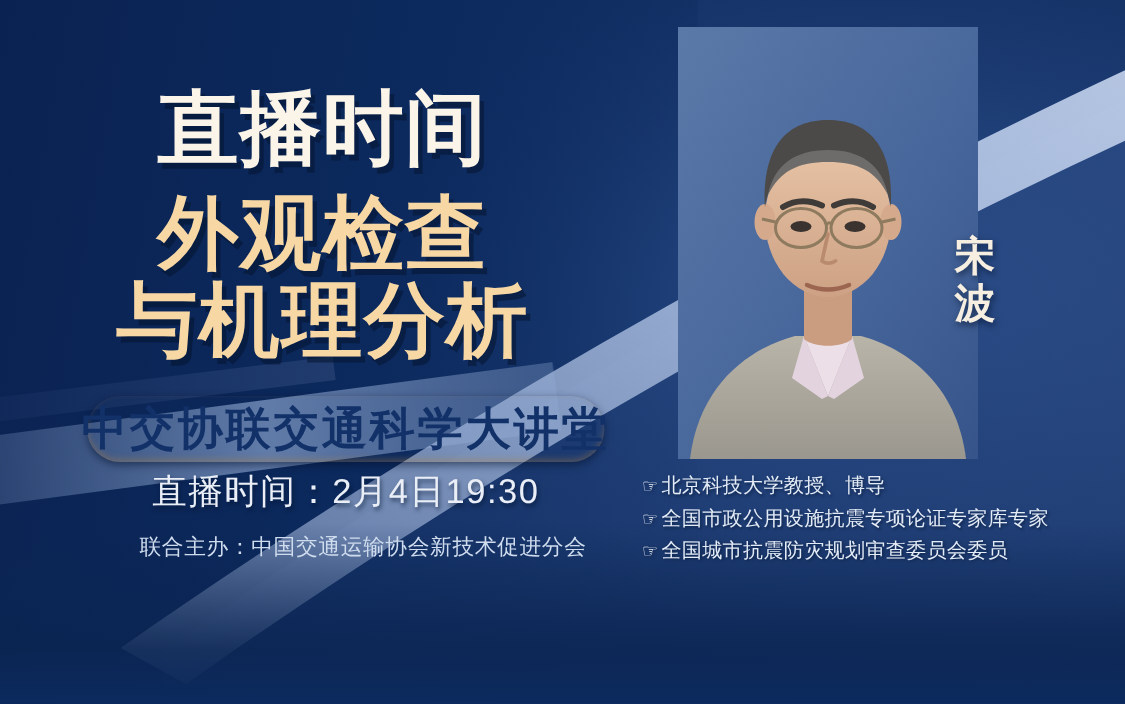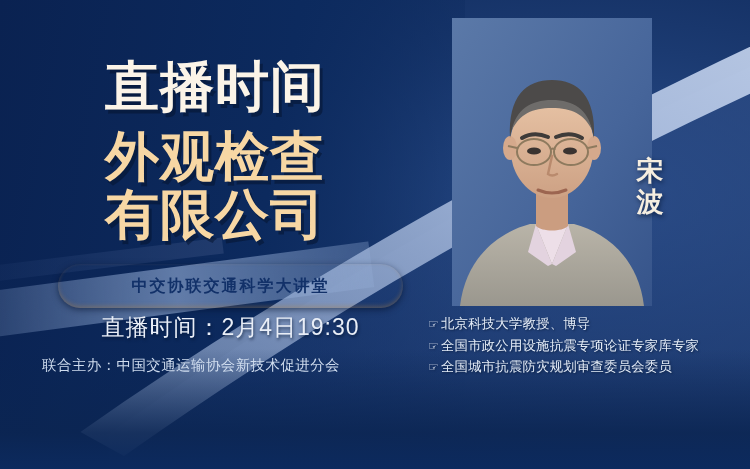--- a/index.html
+++ b/index.html
@@ -107,21 +107,21 @@
   .pill{
     position:absolute;
     left:58px; top:264px;
     width:345px; height:44px;
     border-radius:24px;
     background:linear-gradient(90deg,#d9a košt 0%,#e7b878 0%,#f7e4bd 16%,#fdf3da 50%,#f4dcae 82%,#e0ab62 100%);
     box-shadow:0 2px 6px rgba(3,16,42,.55), inset 0 -2px 4px rgba(180,130,60,.35);
     display:flex; align-items:center; justify-content:center;
   }
   .pill span{
-    font-size:16px; font-weight:700; letter-spacing:2px;
+    font-size:30px; font-weight:700; letter-spacing:2px;
     color:#123169;
     white-space:nowrap;
     font-family:Liberation Serif, serif;
   }
 
   .livetime{
     position:absolute;
     left:58px; top:312px;
     width:345px;
     text-align:center;
@@ -133,20 +133,21 @@
   }
 
   .organizer{
     position:absolute;
     left:42px; top:354px;
     width:400px;
     color:#cfdcee;
     font-size:14.5px;
     line-height:1.65;
     letter-spacing:.4px;
+    text-align:center;
     white-space:nowrap;
   }
   .organizer .o2{padding-left:66px;}
 
   .speaker-name{
     position:absolute;
     left:628px; top:156px;
     width:44px;
     font-size:27px;
     font-weight:700;
@@ -253,21 +254,21 @@
 
       <path d="M100,138 L96,156 q4,3 9,0" stroke="#b98a6d" stroke-width="2.4" fill="none" stroke-linecap="round"></path>
 
       <path d="M86,172 q14,6 28,0" stroke="#9c6550" stroke-width="3" fill="none" stroke-linecap="round"></path>
     </svg>
   </div>
 
   <div class="title">
     <span class="l1">直播时间</span>
     <span class="l2">外观检查</span>
-    <span class="l3">有限公司</span>
+    <span class="l3">与机理分析</span>
   </div>
 
   <div class="pill">
     <span>中交协联交通科学大讲堂</span>
   </div>
 
   <div class="livetime">直播时间：2月4日19:30</div>
 
   <div class="organizer">
     <div class="o1">联合主办：中国交通运输协会新技术促进分会</div>

